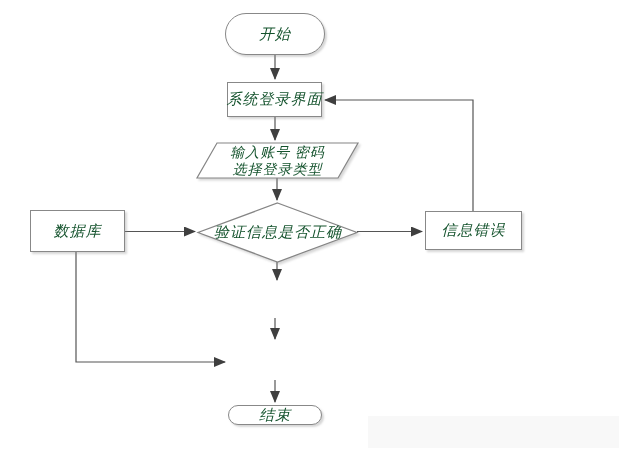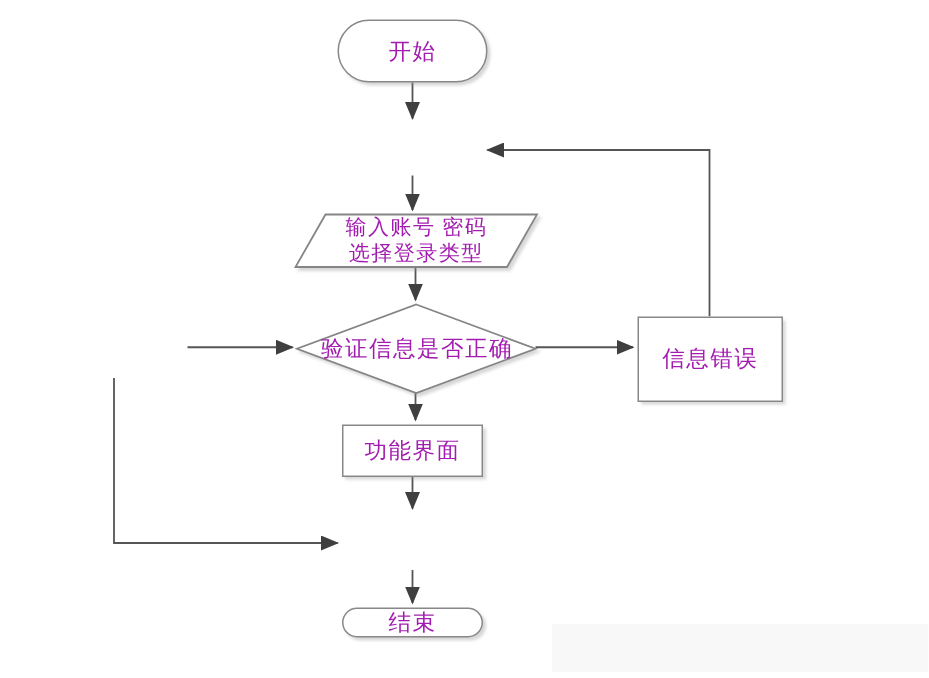--- a/index.html
+++ b/index.html
@@ -28,22 +28,23 @@
     stroke-width: 1.2;
     filter: drop-shadow(2px 2px 1px rgba(140,140,140,0.35));
   }
   .node {
     position: absolute;
     display: flex; flex-direction: column;
     align-items: center; justify-content: center;
     text-align: right;
     font-size: 15px;
     letter-spacing: 1px;
-    color: #a21caf;
+    color: #14532d;
     white-space: nowrap;
+    font-style: italic;
   }
   .box {
     background: #ffffff;
     border: 1px solid #888888;
     box-shadow: 2px 2px 2px rgba(140,140,140,0.35);
   }
   .stadium { border-radius: 21px; }
   .ghost { background: transparent; border: none; box-shadow: none; }
   .two-line { font-size: 14px; line-height: 17px; }
   .faint-band {
@@ -78,37 +79,40 @@
     <path class="edge" d="M76,252 L76,362 L225,362" marker-end="url(#arrow)"></path>
 
     <polygon class="shape" points="217,143 358,143 338,178 197,178"></polygon>
     <polygon class="shape" points="277.5,203 357,232.5 277.5,262 198,232.5"></polygon>
   </svg>
 
   <div class="node box stadium" style="left:225px; top:13px; width:100px; height:42px;">
     <span>开始</span>
   </div>
 
+  <div class="node box" style="left:227px; top:82px; width:95px; height:35px;">
+    <span>系统登录界面</span>
+  </div>
 
   <div class="node ghost two-line" style="left:197px; top:143px; width:161px; height:35px;">
     <span>输入账号 密码</span>
     <span>选择登录类型</span>
   </div>
 
   <div class="node ghost" style="left:198px; top:203px; width:160px; height:59px;">
     <span>验证信息是否正确</span>
   </div>
 
+  <div class="node box" style="left:30px; top:210px; width:95px; height:42px;">
+    <span>数据库</span>
+  </div>
 
-  <div class="node box" style="left:425px; top:211px; width:97px; height:57px;">
+  <div class="node box" style="left:425px; top:211px; width:97px; height:39px;">
     <span>信息错误</span>
   </div>
 
-  <div class="node box" style="left:228px; top:283px; width:94px; height:35px;">
-    <span>功能界面</span>
-  </div>
 
 
   <div class="node box stadium" style="left:228px; top:405px; width:94px; height:20px; border-radius:19px;">
     <span>结束</span>
   </div>
 
 </div>
 
 </body></html>

